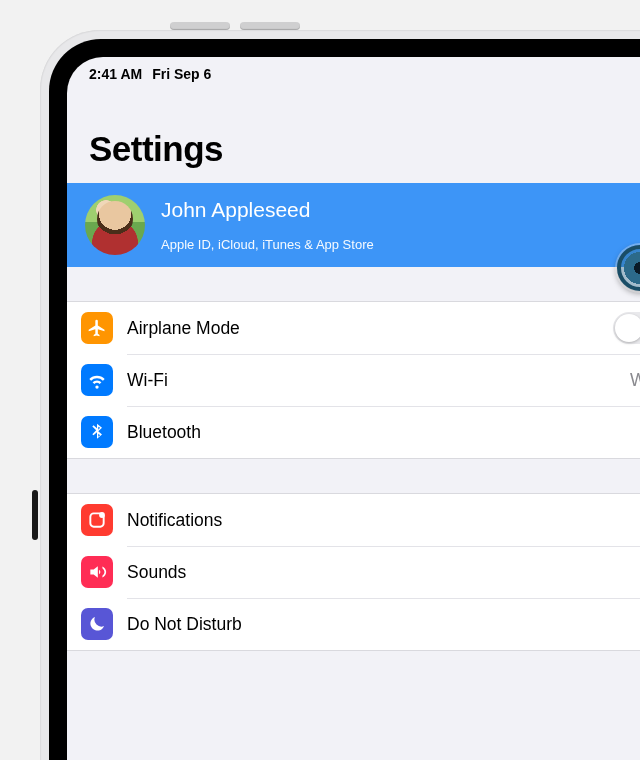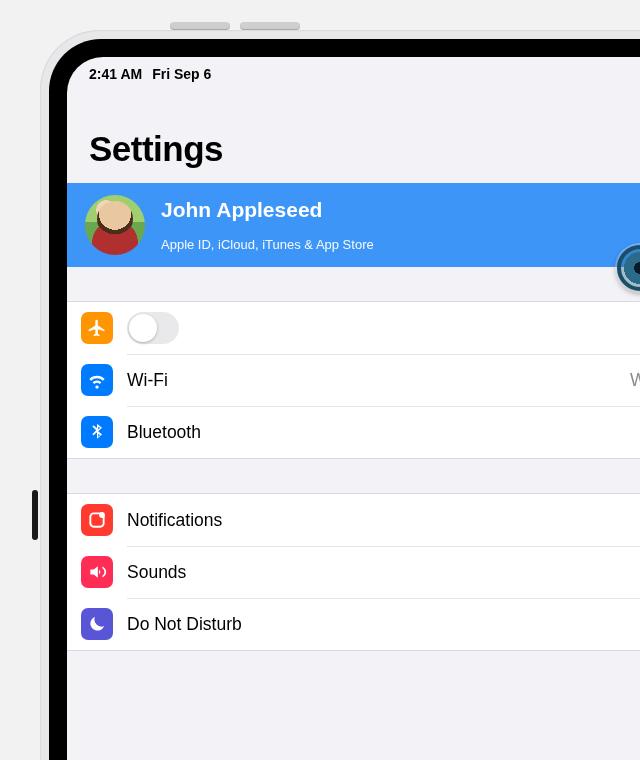--- a/index.html
+++ b/index.html
@@ -89,21 +89,21 @@
                   radial-gradient(circle at 50% 80%, #b03030 0 40%, transparent 41%),
                   linear-gradient(180deg,#9fcf6f 0 45%, #6aa84f 45% 100%);
       position: relative;
       overflow:hidden;
       flex-shrink:0;
     }
     .avatar::before{
       content:""; position:absolute; left:12px; top:6px; width:36px; height:36px; border-radius:50%;
       background: radial-gradient(circle at 50% 35%, #e9c7a0 0 55%, #4a2e1a 55% 70%, transparent 70%);
     }
-    .acct-name { font-size: 21px; font-weight: 700; }
+    .acct-name { font-size: 21px; font-weight: 400; }
     .acct-sub { font-size: 13px; margin-top: 15px; opacity: .95; }
     
     .section { margin-top: 34px; background:#fff; border-top:1px solid #d9d9de; border-bottom:1px solid #d9d9de;}
     .row {
       display: flex;
       align-items: center;
       padding: 10px 16px 10px 14px;
       min-height: 48px;
       gap: 14px;
       position: relative;
@@ -161,20 +161,21 @@
         </div>
       </div>
 
       <div class="section">
         <div class="row">
           <div class="icon-box ic-orange">
             <svg width="20" height="20" viewBox="0 0 24 24">
                 <path fill="#fff" d="M21 16v-2l-8-5V3.5a1.5 1.5 0 0 0-3 0V9l-8 5v2l8-2.5V19l-2 1.5V22l3.5-1 3.5 1v-1.5L13 19v-5.5l8 2.5z"></path>
               </svg>
           </div>
+          <span class="row-label">Airplane Mode</span>
           <div class="switch"></div>
         </div>
         <div class="row">
           <div class="icon-box ic-blue">
             <svg width="20" height="20" viewBox="0 0 24 24">
                 <path fill="#fff" d="M12 18.5a2 2 0 1 0 0 4 2 2 0 0 0 0-4zm-5.3-3.8 2.1 2.1a4.5 4.5 0 0 1 6.4 0l2.1-2.1a7.5 7.5 0 0 0-10.6 0zM2.8 10.8l2.1 2.1a10 10 0 0 1 14.2 0l2.1-2.1a13 13 0 0 0-18.4 0z"></path>
               </svg>
           </div>
           <span class="row-label">Wi-Fi</span>
           <span class="row-value">WiFi</span>

